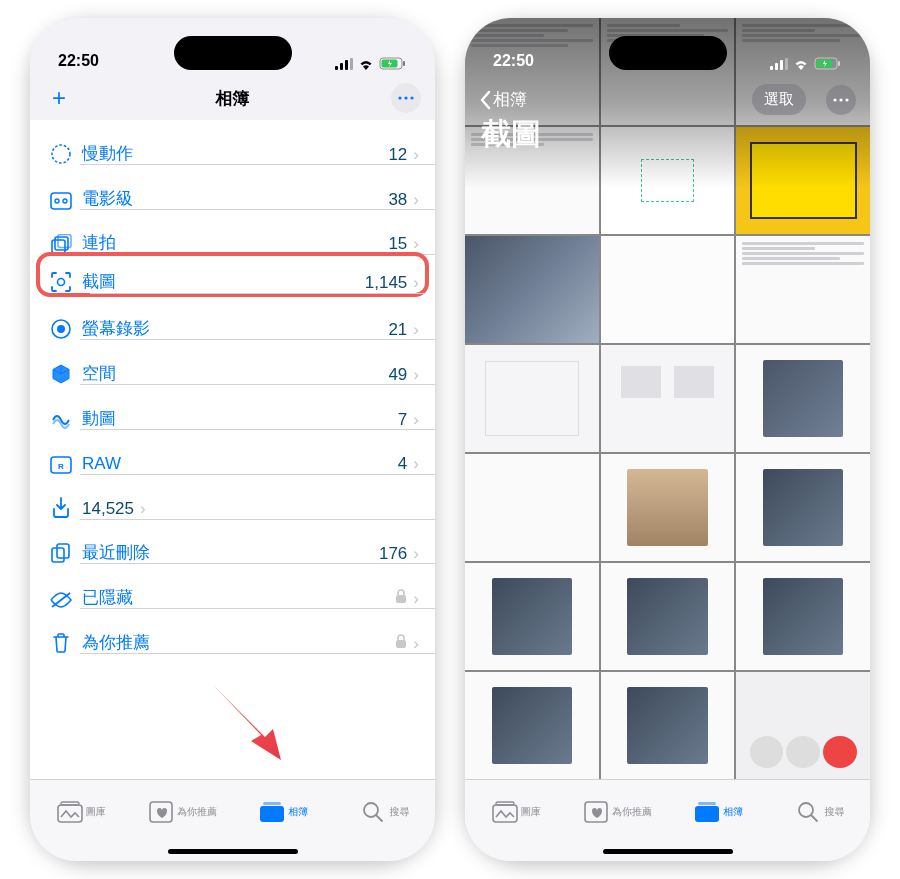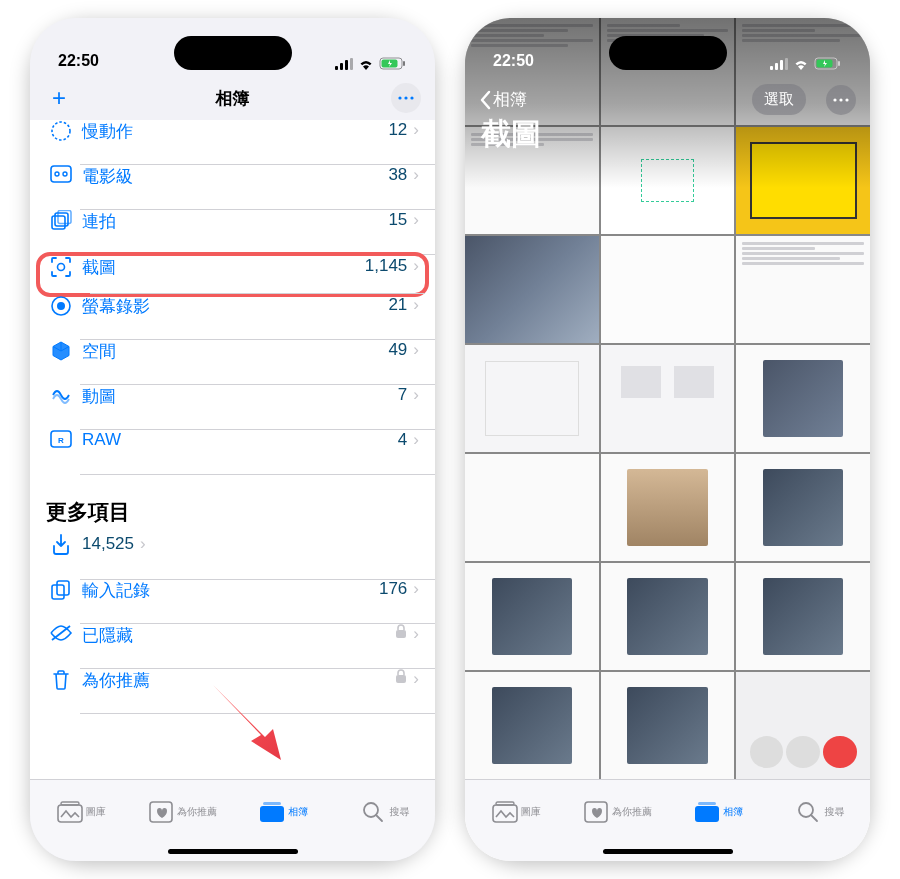--- a/index.html
+++ b/index.html
@@ -80,21 +80,21 @@
     background: #e8e8ed;
     display: flex; align-items: center; justify-content: center;
     color: #007aff;
     position: relative; z-index: 2;
   }
   .plus-btn { font-size: 24px; color: #007aff; font-weight: 300; width: 30px; text-align: center; position: relative; z-index: 2; }
   .list { flex: 1; overflow: hidden; background: #fff; }
   .row {
     height: 44.8px;
     display: flex;
-    align-items: flex-start;
+    align-items: flex-end;
     padding: 0 16px;
     font-size: 17px;
     color: #007aff;
     position: relative;
   }
   .row::after {
     content: "";
     position: absolute;
     left: 50px; right: 0; bottom: 0;
     height: 0.5px;
@@ -362,39 +362,38 @@
             <svg width="22" height="18" viewBox="0 0 22 18">
               <rect x="1" y="1" width="20" height="16" rx="3" fill="none" stroke="#007aff" stroke-width="1.6"></rect>
               <text x="11" y="13" text-anchor="middle" font-size="8" font-weight="700" fill="#007aff">R</text>
             </svg>
           </span>
         <span class="row-label">RAW</span>
         <span class="row-count">4</span>
         <span class="chev">›</span>
       </div>
 
-      <div class="section-hdr">更多項目</div>
 
       <div class="row">
         <span class="row-icon">
             <svg width="20" height="22" viewBox="0 0 20 22">
               <path d="M10 1 V12 M6 8 L10 12 L14 8 M3 12 V18 Q3 20 5 20 H15 Q17 20 17 18 V12" fill="none" stroke="#007aff" stroke-width="1.8" stroke-linecap="round" stroke-linejoin="round"></path>
             </svg>
           </span>
         <span class="row-count">14,525</span>
         <span class="chev">›</span>
       </div>
       <div class="row">
         <span class="row-icon">
             <svg width="22" height="22" viewBox="0 0 22 22">
               <rect x="2" y="6" width="12" height="14" rx="2" fill="none" stroke="#007aff" stroke-width="1.6"></rect>
               <rect x="7" y="2" width="12" height="14" rx="2" fill="none" stroke="#007aff" stroke-width="1.6"></rect>
             </svg>
           </span>
-        <span class="row-label">輸入記錄</span>
+        <span class="row-label">最近刪除</span>
         <span class="row-count">176</span>
         <span class="chev">›</span>
       </div>
       <div class="row">
         <span class="row-icon">
             <svg width="24" height="18" viewBox="0 0 24 18">
               <path d="M2 9 Q8 2 12 2 T22 9 Q16 16 12 16 T2 9" fill="none" stroke="#007aff" stroke-width="1.6"></path>
               <line x1="3" y1="16" x2="21" y2="2" stroke="#007aff" stroke-width="1.8"></line>
             </svg>
           </span>

